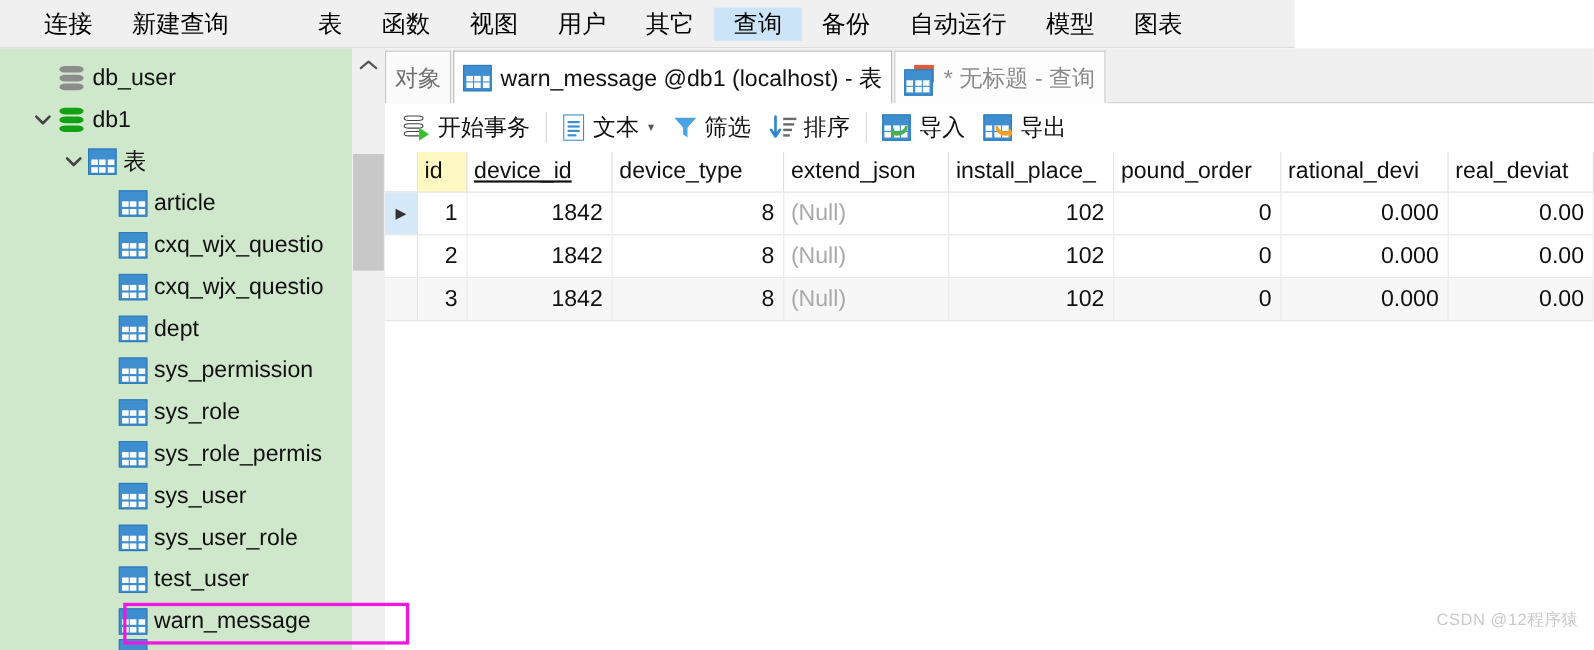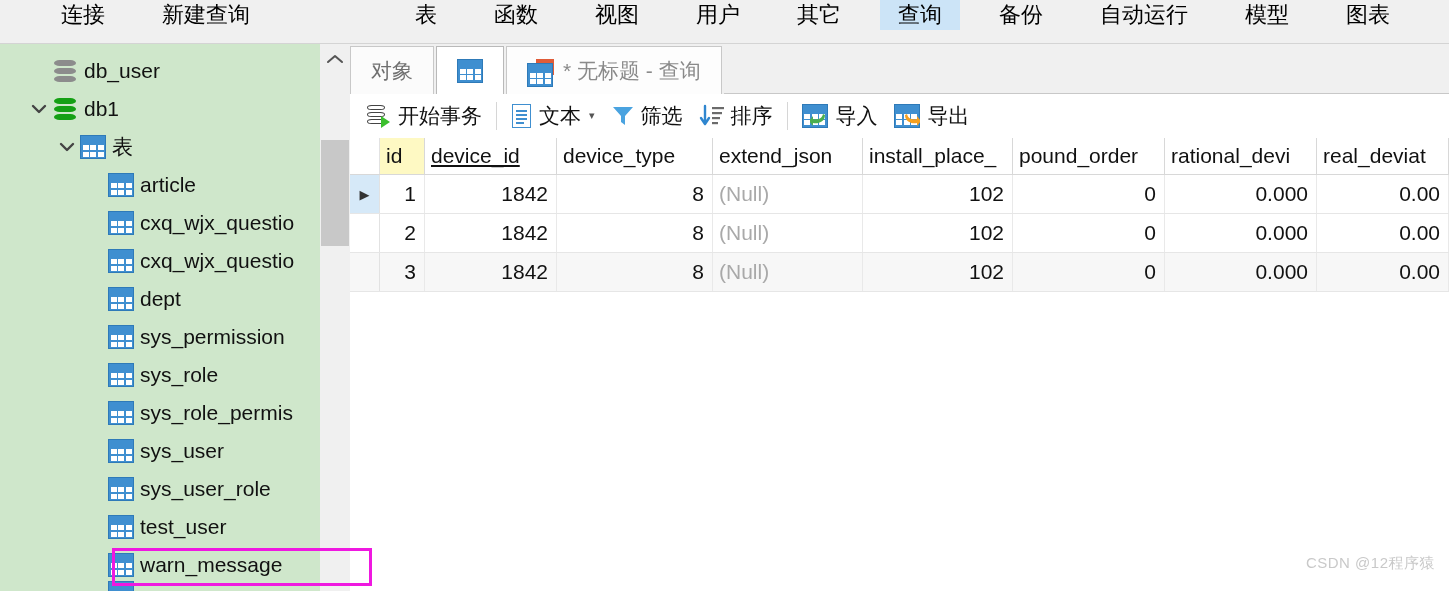--- a/index.html
+++ b/index.html
@@ -7,24 +7,24 @@
     margin: 0; padding: 0;
     width: 1449px; height: 591px;
     overflow: hidden;
     background: #ffffff;
     font-family: "Liberation Sans", "DejaVu Sans", sans-serif;
   }
 
   
   .menubar {
     position: absolute; left: 0; top: 0;
-    width: 1449px; height: 44px;
+    width: 1177px; height: 44px;
     background: #f0f0f0;
     border-bottom: 1px solid #d4d4d4;
-    display: flex; align-items: flex-start; gap: 21px;
+    display: flex; align-items: center;
   }
   .menu-item {
     display: flex; align-items: center; justify-content: center;
     font-size: 22px; color: #000;
     padding: 0 18px;
     white-space: nowrap;
     cursor: default;
   }
   .menu-item.active { background: #cce4f7; }
   .menu-sep {
@@ -109,21 +109,21 @@
   
   .tabstrip {
     position: absolute; left: 0; top: 0;
     width: 1099px; height: 50px;
     background: #f0f0f0;
     display: flex; align-items: flex-end;
   }
   .tab {
     height: 48px;
     display: flex; align-items: center;
-    padding: 0 20px;
+    padding: 0 8px;
     font-size: 21px;
     white-space: nowrap;
     border: 1px solid #c8c8c8;
     border-bottom: none;
     background: #fbfbfb;
     color: #7a7a7a;
     margin-right: 2px;
     gap: 8px;
   }
   .tab.inactive-obj { color: #6f6f6f; background: #fbfbfb; }
@@ -493,20 +493,21 @@
         <i class="hdr"></i>
           <i class="hdr"></i>
           <i class="hdr"></i>
         <i></i>
           <i></i>
           <i></i>
           <i></i>
           <i></i>
           <i></i>
       </span>
+      <span>warn_message @db1 (localhost) - 表</span>
     </div>
     <div class="tab faded">
       <span style="position:relative;display:inline-block;width:28px;height:24px;">
         <span style="position:absolute;left:9px;top:0;width:18px;height:16px;background:#e05c38;display:block;"></span>
         <span class="tbl-ico" style="position:absolute;left:0;top:4px;">
             <i class="hdr"></i>
             <i class="hdr"></i>
             <i class="hdr"></i>
             <i></i>
             <i></i>

